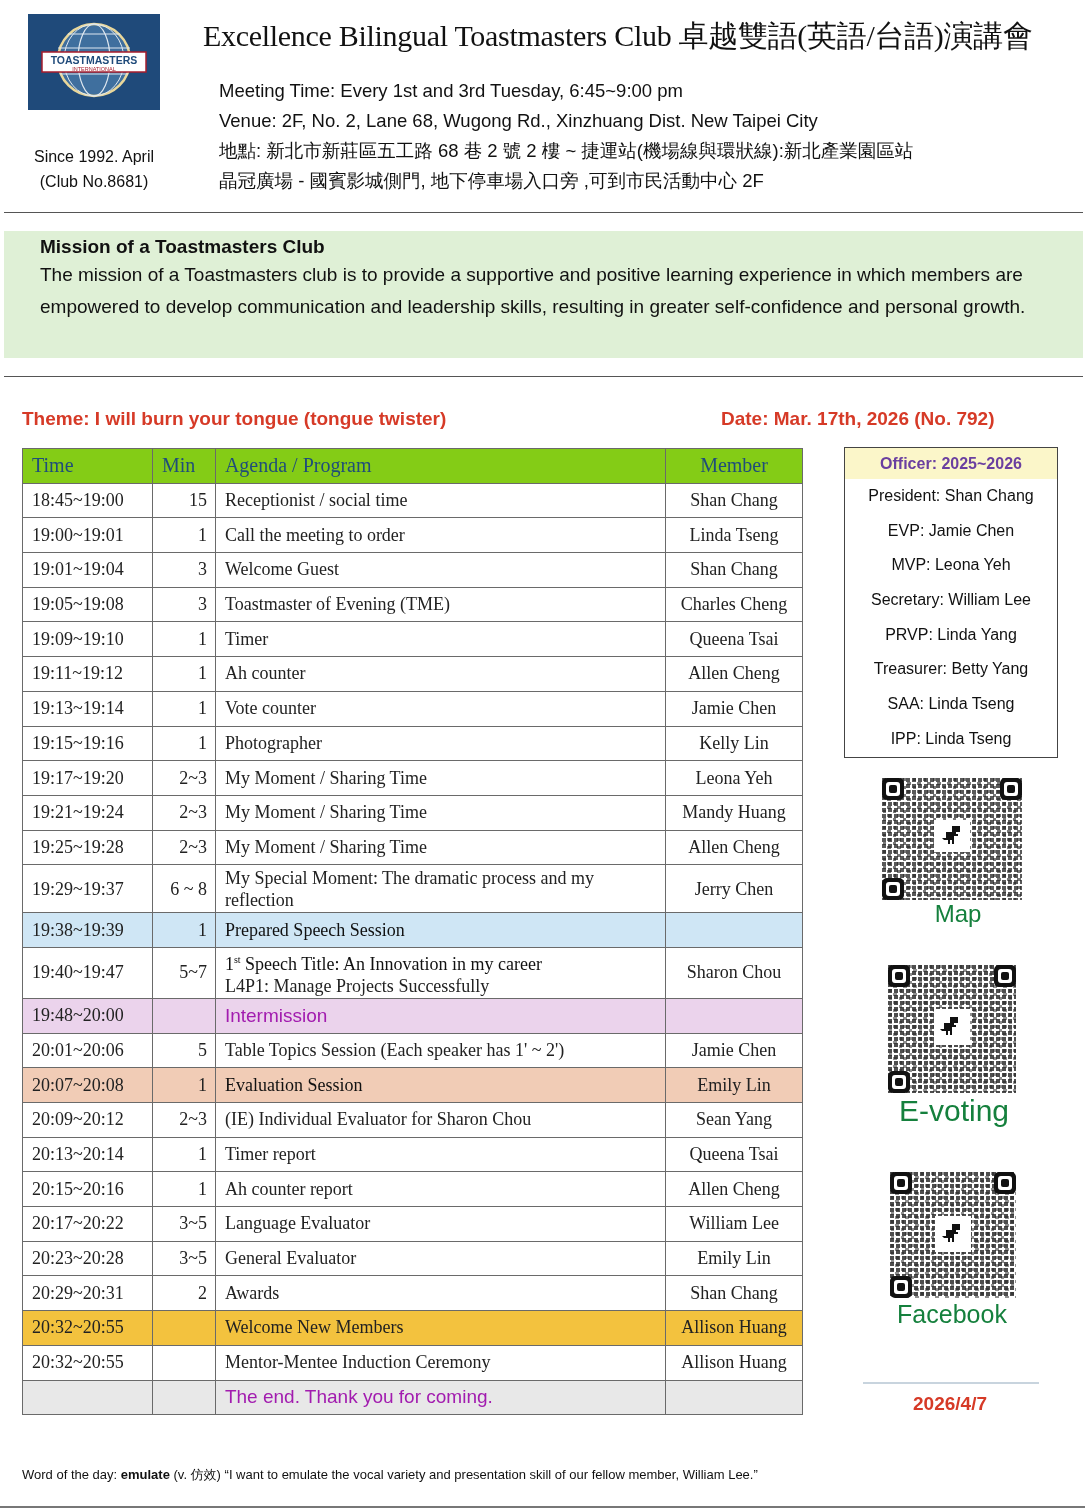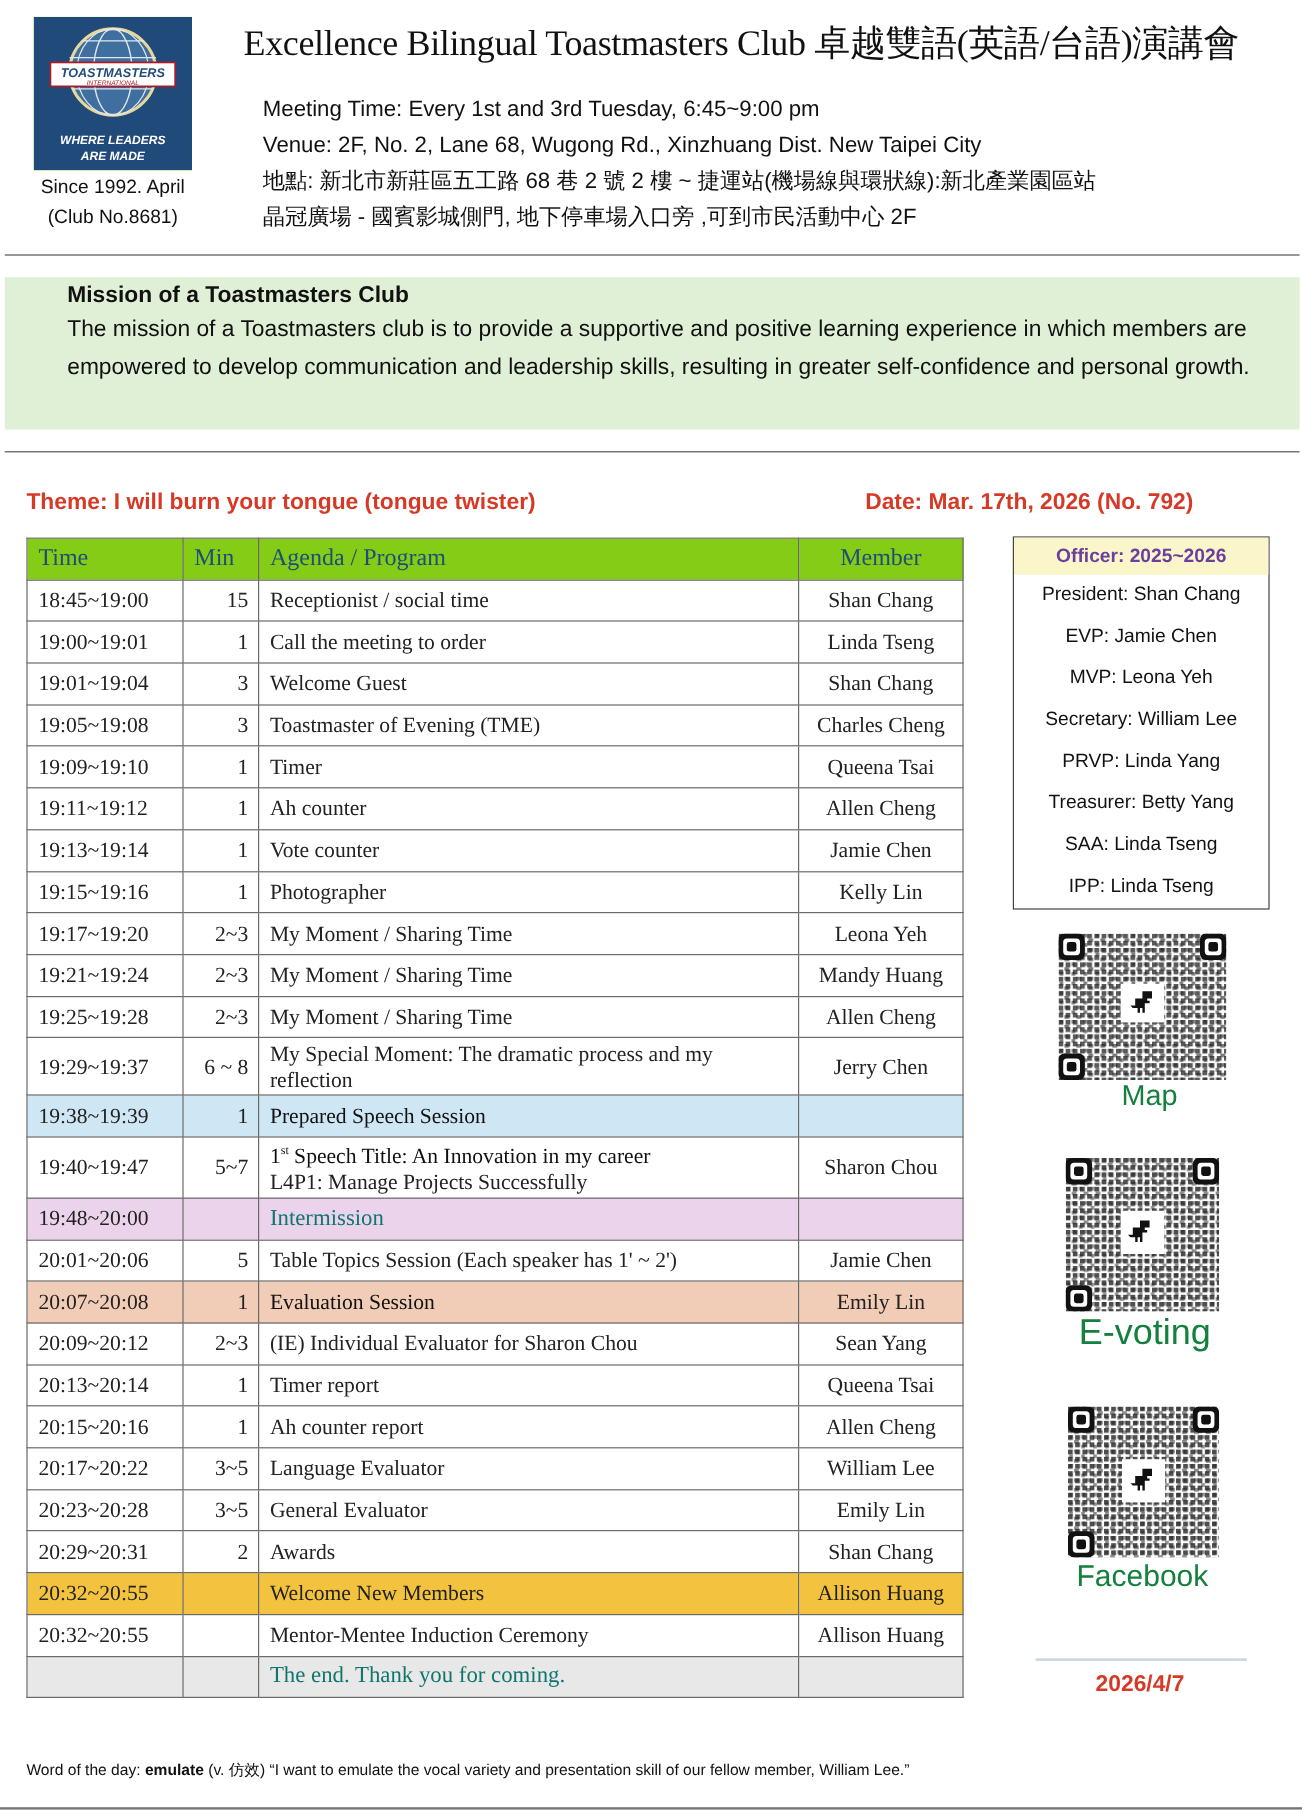--- a/index.html
+++ b/index.html
@@ -1,28 +1,28 @@
 <!DOCTYPE html>
 <html><head>
 <meta charset="utf-8">
 <style>
   * { box-sizing: border-box; margin: 0; padding: 0; }
   html, body { width: 1085px; height: 1509px; background: #ffffff; overflow: hidden; }
   body { position: relative; font-family: "Liberation Sans", "DejaVu Sans", sans-serif; color: #111; }
 
   
-  .logo { position: absolute; left: 28px; top: 14px; width: 132px; height: 128px; background: #bef264; overflow: hidden; font-style: italic; }
+  .logo { position: absolute; left: 28px; top: 14px; width: 132px; height: 96px; background: #be185d; overflow: hidden; }
   .logo svg { display: block; }
   .since { position: absolute; left: 14px; top: 144px; width: 160px; text-align: center; font-size: 16px; line-height: 25px; color: #111; }
   .title { position: absolute; left: 203px; top: 16px; font-family: "Liberation Serif", "DejaVu Serif", serif; font-size: 30px; letter-spacing: -0.3px; color: #111; white-space: nowrap; }
   .info { position: absolute; left: 219px; top: 76px; font-size: 18.5px; line-height: 30px; color: #111; white-space: nowrap; }
   .rule { position: absolute; left: 4px; right: 2px; height: 0; border-top: 1.5px solid #555; }
 
   
-  .mission { position: absolute; left: 4px; top: 231px; width: 1079px; height: 127px; background: #dff0d6; padding: 4px 0 0 52px; }
+  .mission { position: absolute; left: 4px; top: 231px; width: 1079px; height: 127px; background: #dff0d6; padding: 4px 0 0 36px; }
   .mission-title { font-size: 19px; font-weight: bold; line-height: 24px; }
   .mission-text { font-size: 19px; line-height: 32px; width: 1010px; }
 
   .theme { position: absolute; left: 22px; top: 408px; font-size: 19px; font-weight: bold; color: #d63a27; white-space: nowrap; }
   .date { position: absolute; left: 721px; top: 408px; font-size: 19px; font-weight: bold; color: #d63a27; white-space: nowrap; }
 
   
   table.agenda { position: absolute; left: 22px; top: 448px; width: 781px; border-collapse: collapse; font-family: "Liberation Serif", "DejaVu Serif", serif; font-size: 18px; color: #222; }
   table.agenda td, table.agenda th { border: 1.5px solid #6a6a6a; height: 34.7px; padding: 0 9px; vertical-align: middle; font-weight: normal; }
   table.agenda th { background: #84cc16; color: #1f4d7a; font-size: 20px; text-align: left; }
@@ -31,21 +31,21 @@
   table.agenda th.min { padding-left: 9px; }
   col.c-time { width: 130px; } col.c-min { width: 63px; } col.c-prog { width: 451px; } col.c-member { width: 137px; }
   tr.tall td { height: 48px; line-height: 22px; }
   tr.speech td { height: 51px; }
   .prog-line2 { display: block; }
   tr.hl-blue td { background: #cfe6f5; }
   tr.hl-purple td { background: #ebd3ec; }
   tr.hl-peach td { background: #f1ccb6; }
   tr.hl-gold td { background: #f3c23e; }
   tr.hl-gray td { background: #e8e8e8; }
-  .sans-bold { font-family: Liberation Serif, serif; font-weight: bold; font-size: 19px; color: #0f766e; }
+  .sans-bold { font-family: Liberation Sans, sans-serif; font-weight: bold; font-size: 19px; color: #a21caf; }
   sup { font-size: 10px; }
 
   
   .officers { position: absolute; left: 844px; top: 447px; width: 214px; border: 1.5px solid #444; font-size: 16px; text-align: center; }
   .officers .head { background: #fbf6c9; color: #6a3fa0; font-weight: bold; height: 31px; line-height: 31px; }
   .officers .row { height: 34.7px; line-height: 34.7px; color: #111; }
 
   
   .qr { position: absolute; display: block; }
   .qr-label { position: absolute; color: #15803d; text-align: center; width: 160px; }

